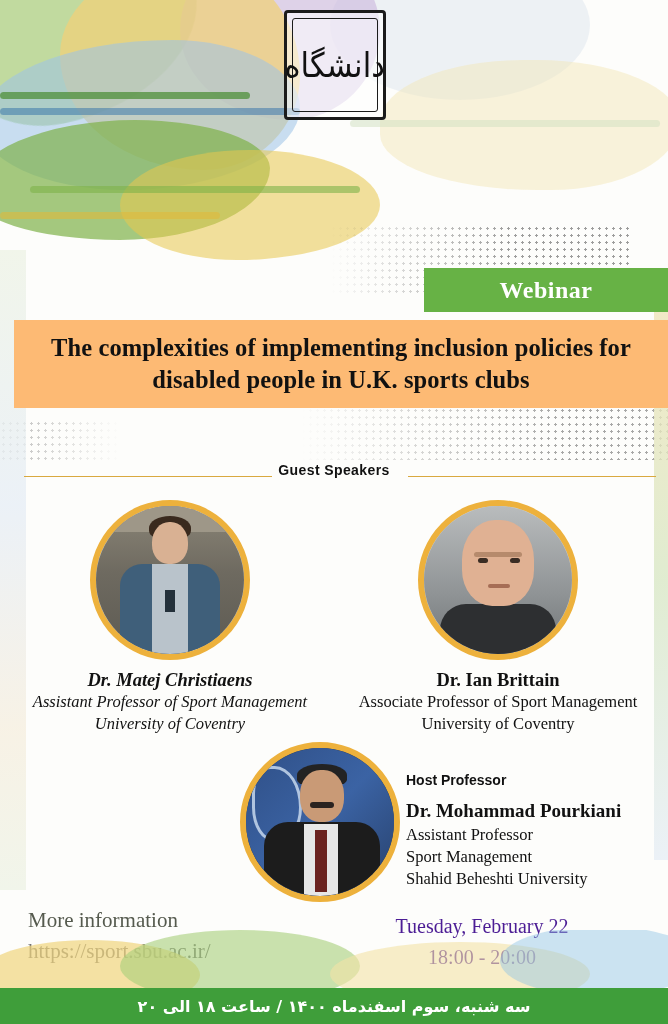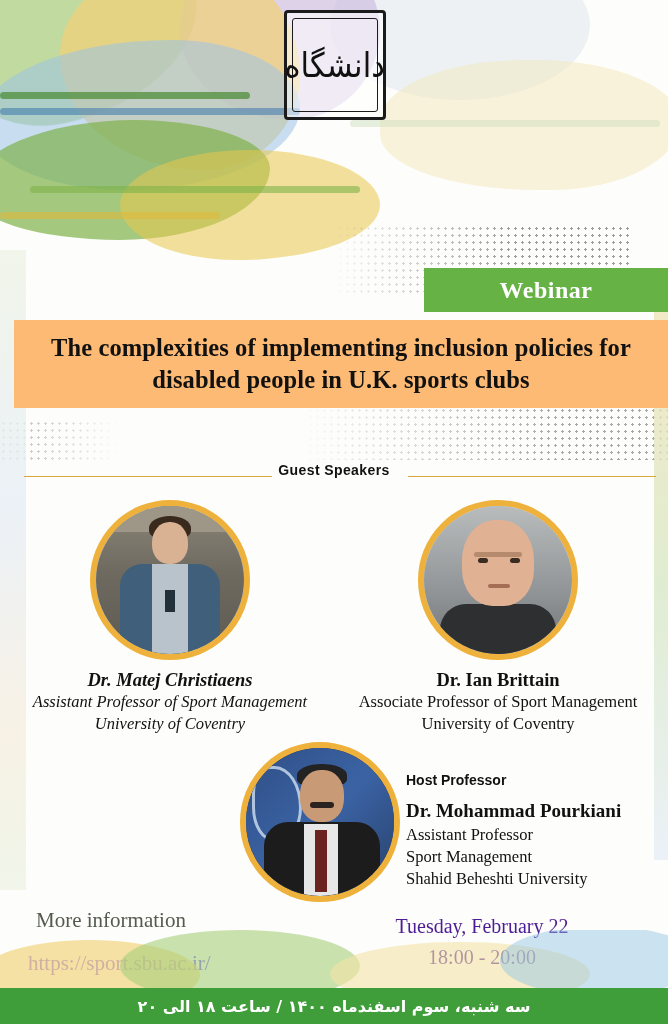--- a/index.html
+++ b/index.html
@@ -164,22 +164,22 @@
   .ph3 .shirt{position:absolute;left:58px;top:76px;width:34px;height:74px;background:#e7e7e7;}
   .ph3 .tie{position:absolute;left:69px;top:82px;width:12px;height:62px;background:#6b2320;}
 
   .host-block{position:absolute;left:406px;top:772px;width:262px;}
   .host-label{font-family:"Liberation Sans", sans-serif;font-weight:bold;font-size:14px;color:#111;margin-bottom:12px;}
   .host-name{font-weight:bold;font-size:19px;color:#111;margin-bottom:2px;}
   .host-line{font-size:16.5px;color:#111;line-height:1.32;}
 
   
   .moreinfo{position:absolute;left:28px;top:908px;width:300px;}
-  .moreinfo .mi1{font-size:21px;color:#555a4e;margin-left:8px;}
-  .moreinfo .mi2{font-size:21px;color:#8b5cf6;margin-top:18px;}
+  .moreinfo .mi1{font-size:21px;color:#555a4e;}
+  .moreinfo .mi2{font-size:21px;color:#737373;margin-top:6px;}
 
   .datetime{position:absolute;left:352px;top:915px;width:260px;text-align:center;color:#4c1d95;}
   .datetime .d1{font-size:20px;}
   .datetime .d2{font-size:20px;margin-top:8px;}
 
   
   .bottom-art{position:absolute;left:0;top:930px;width:668px;height:60px;overflow:hidden;}
   .ba{position:absolute;border-radius:50%;opacity:.7;}
   .ba1{left:-20px;top:10px;width:220px;height:70px;background:#f0d47e;}
   .ba2{left:120px;top:0px;width:240px;height:72px;background:#a7cf7a;opacity:.6;}

